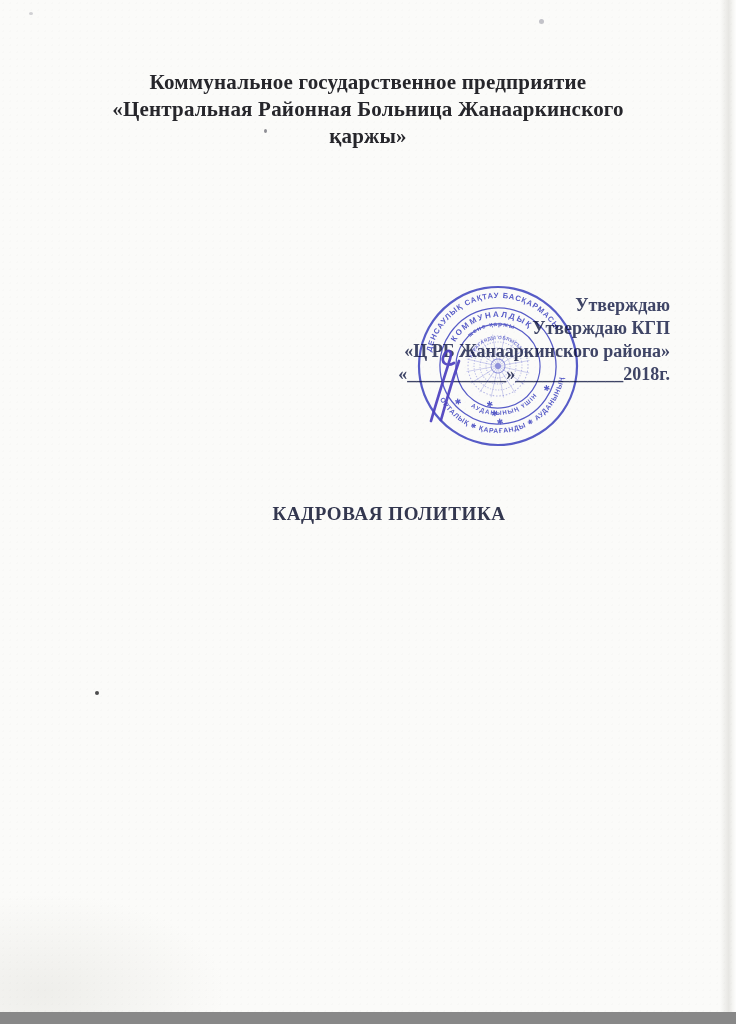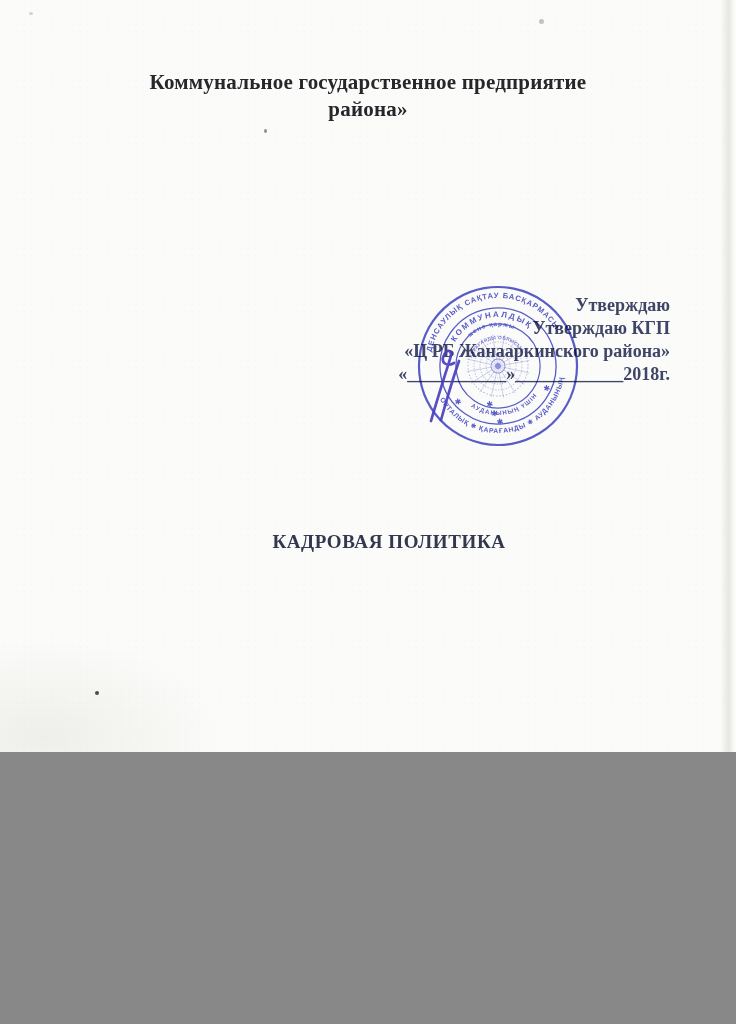--- a/index.html
+++ b/index.html
@@ -1,19 +1,19 @@
 <!DOCTYPE html>
 <html><head>
 <meta charset="utf-8">
 <style>
   html, body { margin: 0; padding: 0; background: #888; }
   .page {
     position: relative;
     width: 736px;
-    height: 752px;
+    height: 1012px;
     margin: 0 auto;
     background: #fbfbf9;
     background-image:
       radial-gradient(ellipse 260px 140px at 6% 98%, rgba(182,180,170,0.18), transparent 70%),
       radial-gradient(rgba(0,0,0,0.012) 1px, transparent 1px);
     background-size: auto, 7px 7px;
     overflow: hidden;
     font-family: "Liberation Serif", "DejaVu Serif", serif;
   }
   
@@ -73,21 +73,21 @@
   .signature path {
     fill: none;
     stroke: #4c40be;
     stroke-width: 2.7;
     stroke-linecap: round;
     opacity: 0.93;
   }
   
   .doc-title {
     position: absolute;
-    top: 531px;
+    top: 503px;
     left: 42px; right: 0;
     text-align: center;
     font-weight: bold;
     font-size: 19px;
     letter-spacing: 0.6px;
     color: #33374f;
   }
   
   .edge-shadow {
     position: absolute;
@@ -106,21 +106,22 @@
   .speck-3 { left: 29px;  top: 12px;  width: 4px; height: 3px; background: #d0d0d3; }
   .speck-4 { left: 264px; top: 129px; width: 3px; height: 4px; background: #8e8e94; }
 </style>
 </head>
 <body>
 
 <div class="page">
 
   <header class="letterhead">
     <div>Коммунальное государственное предприятие</div>
-    <div>района»</div>
+    <div>«Центральная Районная Больница Жанааркинского</div>
+    <div>қаржы»</div>
   </header>
 
   <div class="approval">
     <div>Утверждаю</div>
     <div>Утверждаю КГП</div>
     <div>«Ц РБ Жанааркинского района»</div>
     <div>«___________»____________2018г.</div>
   </div>
 
   <svg class="stamp" viewBox="0 0 170 170" xmlns="http://www.w3.org/2000/svg">

